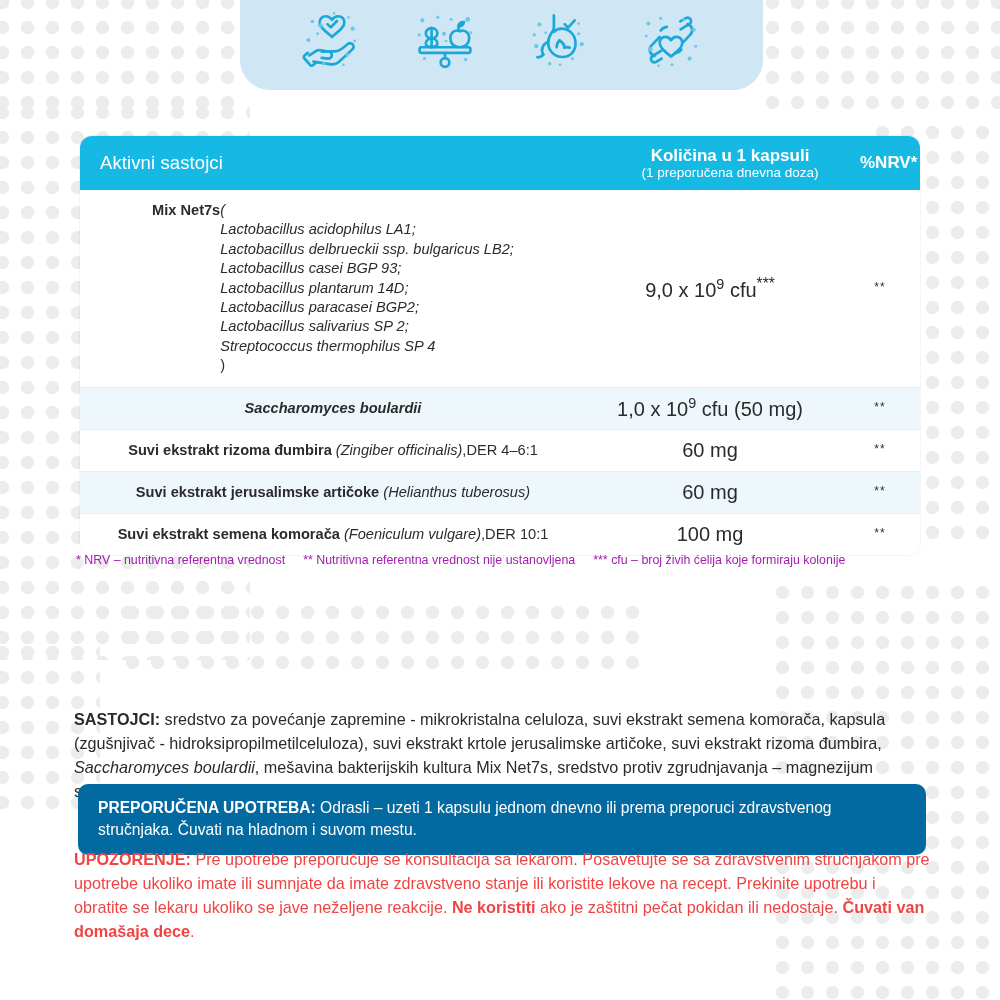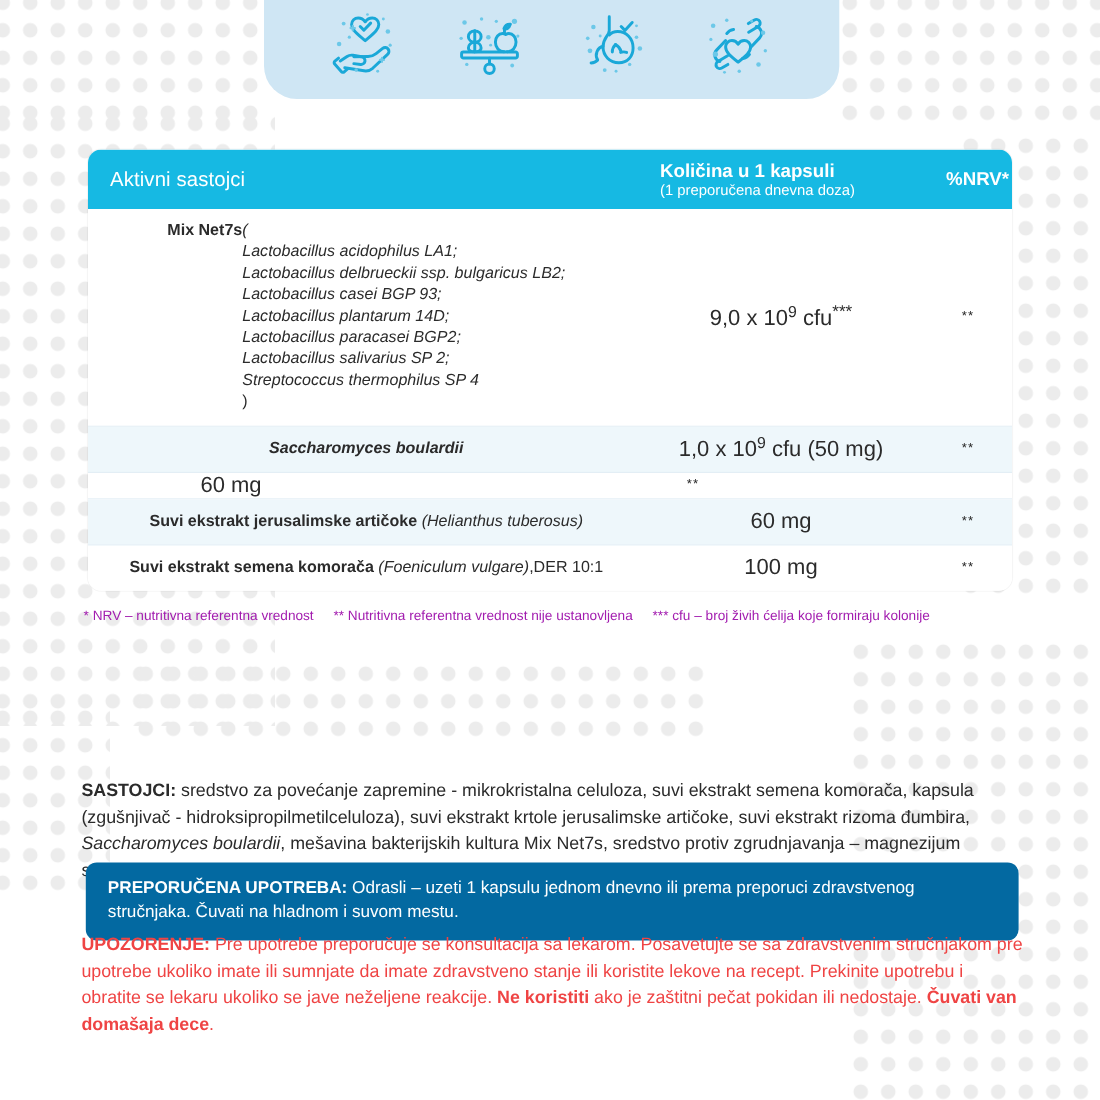--- a/index.html
+++ b/index.html
@@ -73,21 +73,21 @@
   }
   .th-name {
     flex: 0 0 500px;
     padding-left: 20px;
     font-size: 18.5px;
     font-weight: normal;
     letter-spacing: .1px;
   }
   .th-amount {
     flex: 0 0 260px;
-    text-align: left;
+    text-align: center;
     line-height: 1.12;
   }
   .th-amount .big {
     font-size: 17px;
     font-weight: bold;
     display: block;
   }
   .th-amount .small {
     font-size: 13.5px;
     font-weight: normal;
@@ -359,20 +359,24 @@
     <div class="td-name">
       <span class="nm-boldital">Saccharomyces boulardii</span>
     </div>
     <div class="td-amount">
       <span><span>1,0 x 10</span><sup style="font-size:.72em">9</sup><span> cfu (50 mg)</span></span>
     </div>
     <div class="td-nrv">**</div>
   </div>
 
   <div class="trow plain">
+    <div class="td-name">
+      <span><span class="nm-bold">Suvi ekstrakt rizoma đumbira </span><span class="nm-ital">(Zingiber officinalis)</span><span>,</span></span>
+      <span>DER 4–6:1</span>
+    </div>
     <div class="td-amount">60 mg</div>
     <div class="td-nrv">**</div>
   </div>
 
   <div class="trow alt">
     <div class="td-name">
       <span><span class="nm-bold">Suvi ekstrakt jerusalimske artičoke </span><span class="nm-ital">(Helianthus tuberosus)</span><span></span></span>
     </div>
     <div class="td-amount">60 mg</div>
     <div class="td-nrv">**</div>

